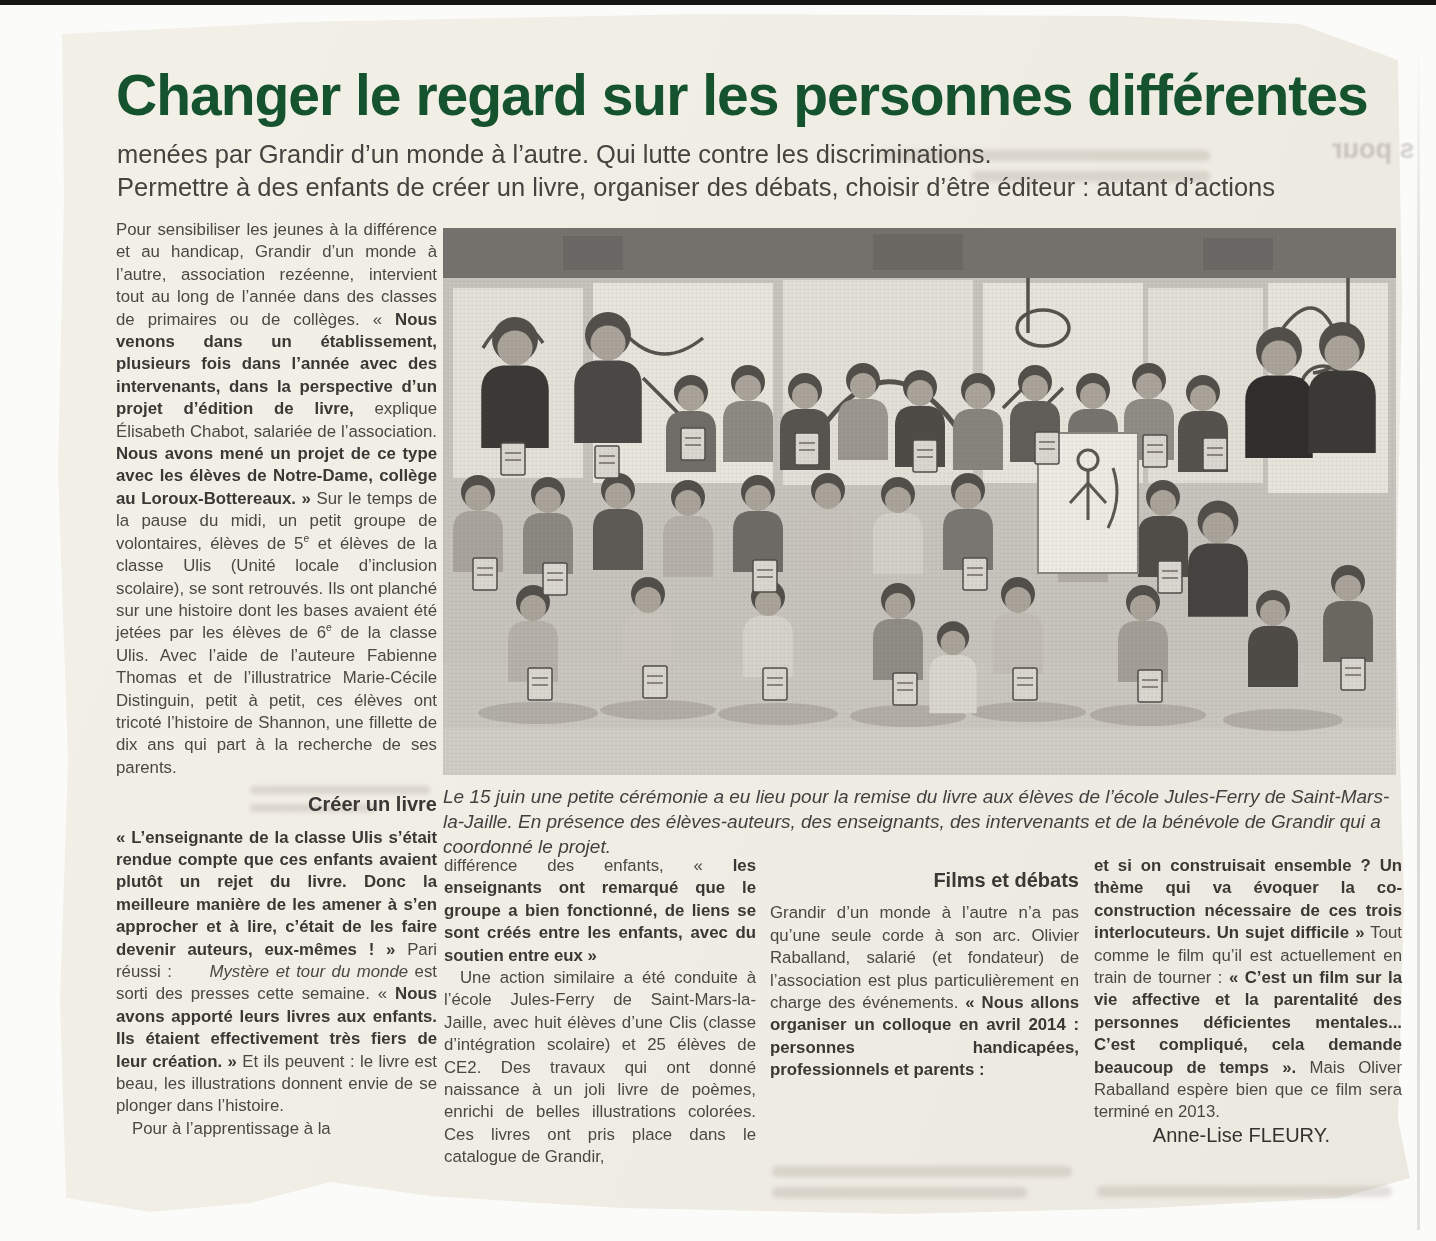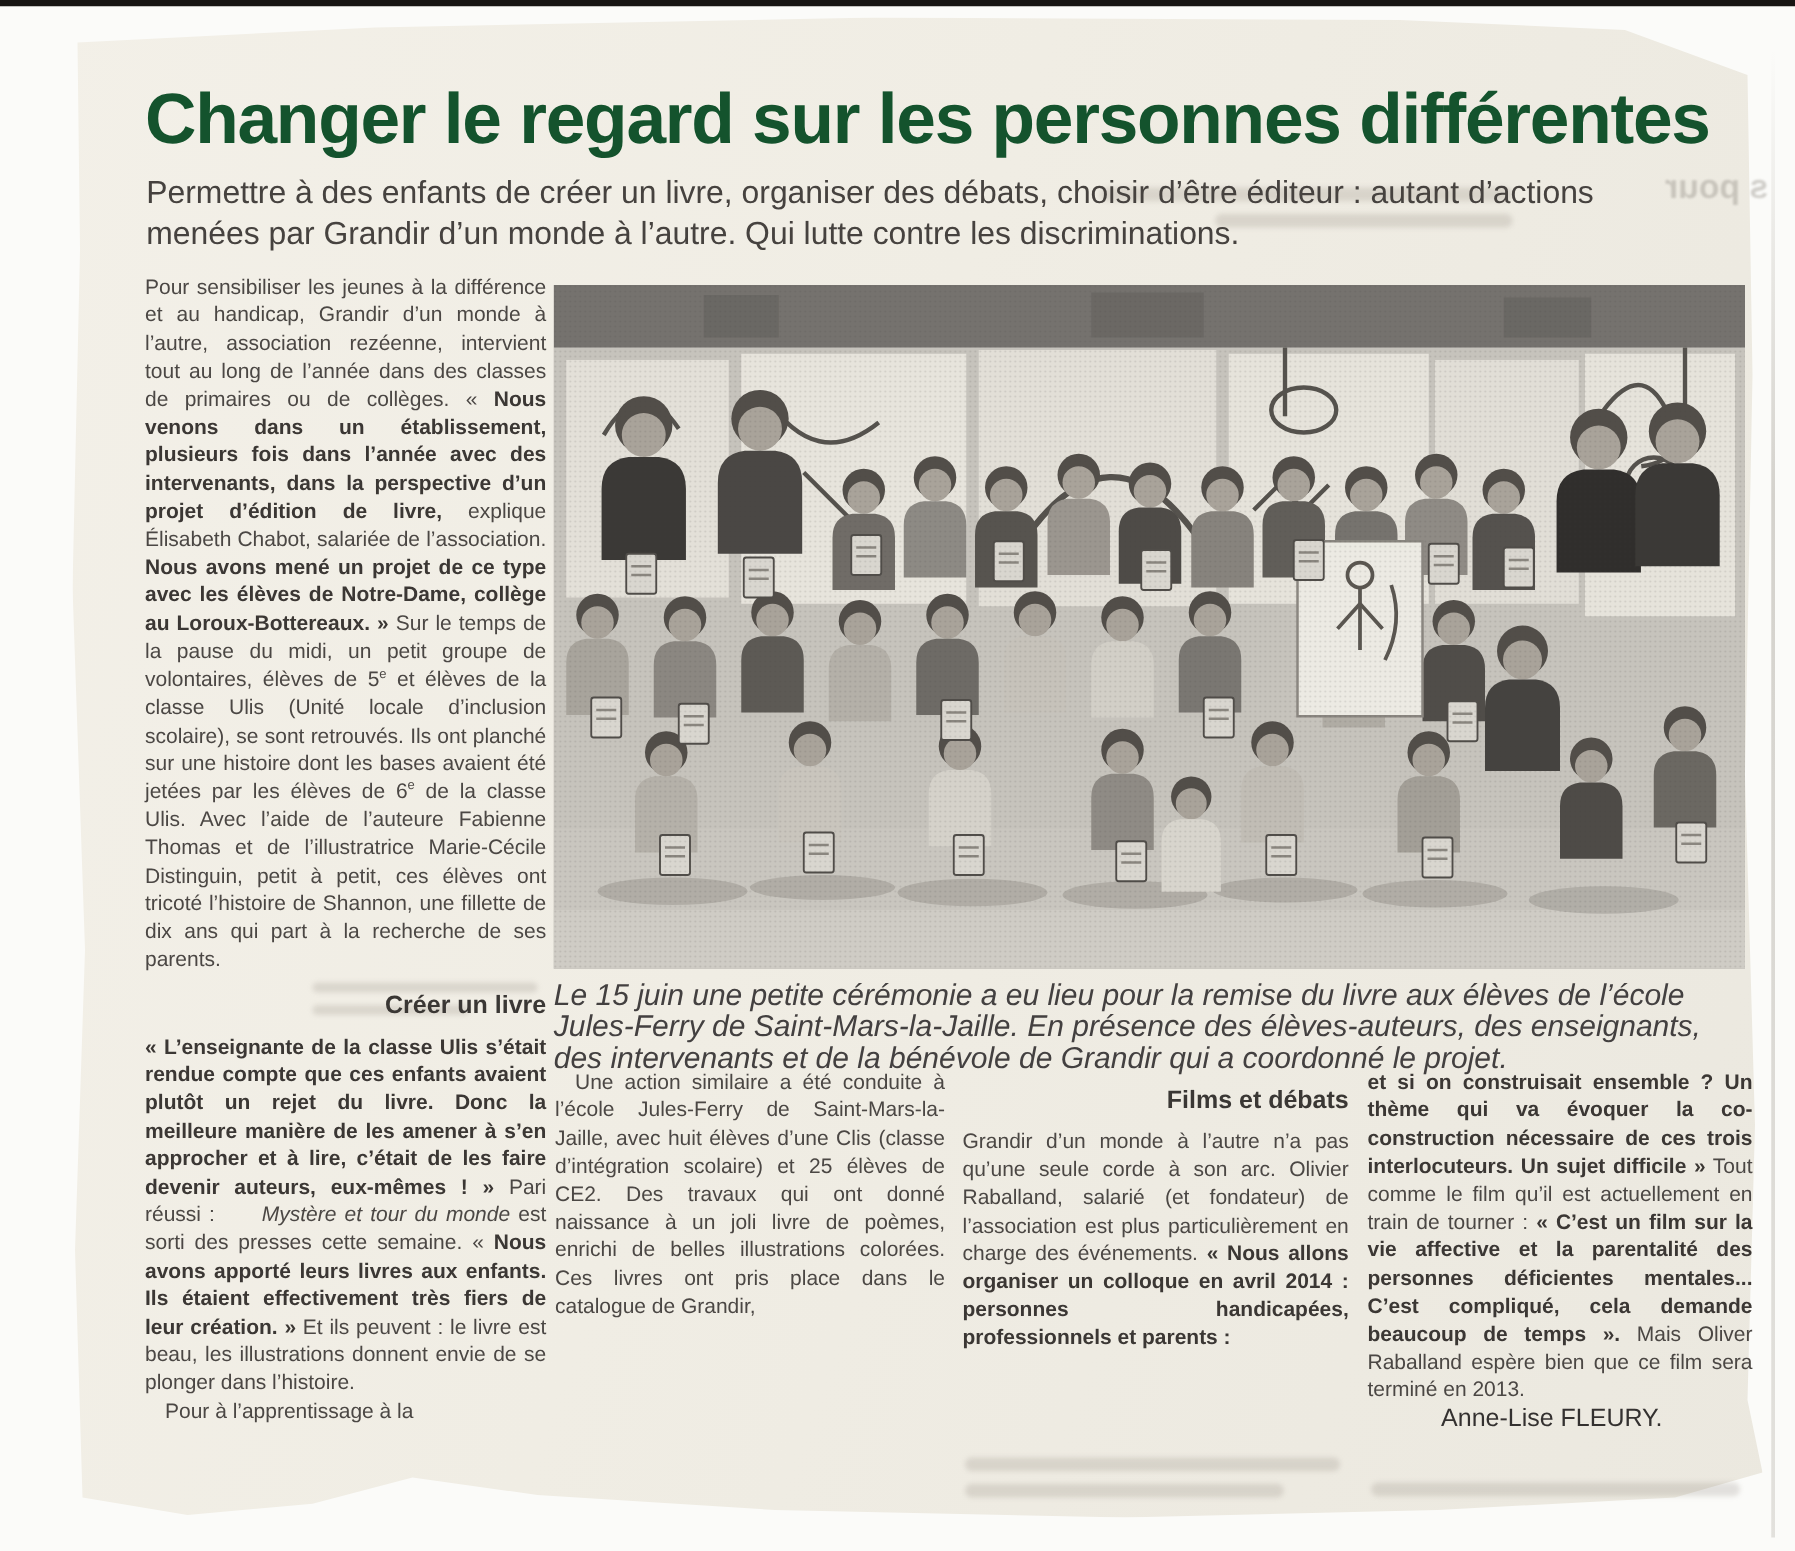--- a/index.html
+++ b/index.html
@@ -58,21 +58,21 @@
     font-size:20px;font-weight:bold;color:#3a3734;
     margin:14px 0 11px 30px;text-align:right;
   }
   .photo-wrap{
     position:absolute;left:443px;top:228px;width:953px;height:547px;
     background:#c2bfb8;
   }
   .photo-wrap svg{display:block;}
   .caption{
     position:absolute;left:443px;top:784px;width:955px;
-    font-size:24px;line-height:25px;font-style:italic;color:#434040;
+    font-size:19px;line-height:25px;font-style:italic;color:#434040;
     text-align:left;
   }
   .byline{
     text-align:right;padding-right:72px;
     font-size:20px;color:#343130;text-align:right;
   }
   
   .bleed-frag{
     position:absolute;color:#8d8880;opacity:.38;filter:blur(.8px);
     transform:scaleX(-1);font-size:27px;font-weight:bold;
@@ -105,22 +105,22 @@
   <div class="bleedline"></div>
   <div class="bleedline" style="width:85%;"></div>
 </div>
 <div class="bleedgroup" style="left:1097px;top:1186px;width:295px;">
   <div class="bleedline"></div>
 </div>
 
 <div class="title">Changer le regard sur les personnes différentes</div>
 
 <div class="subtitle">
+  <div>menées par Grandir d’un monde à l’autre. Qui lutte contre les discriminations.</div>
   <div>Permettre à des enfants de créer un livre, organiser des débats, choisir d’être éditeur : autant d’actions</div>
-  <div>menées par Grandir d’un monde à l’autre. Qui lutte contre les discriminations.</div>
 </div>
 
 <div class="col col1">
   <p><span>Pour sensibiliser les jeunes à la différence et au handicap, Grandir d’un monde à l’autre, association rezéenne, intervient tout au long de l’année dans des classes de primaires ou de collèges. « </span><span class="b">Nous venons dans un établissement, plusieurs fois dans l’année avec des intervenants, dans la perspective d’un projet d’édition de livre,</span><span> explique Élisabeth Chabot, salariée de l’association. </span><span class="b">Nous avons mené un projet de ce type avec les élèves de Notre-Dame, collège au Loroux-Bottereaux. »</span><span> Sur le temps de la pause du midi, un petit groupe de volontaires, élèves de 5</span><sup>e</sup><span> et élèves de la classe Ulis (Unité locale d’inclusion scolaire), se sont retrouvés. Ils ont planché sur une histoire dont les bases avaient été jetées par les élèves de 6</span><sup>e</sup><span> de la classe Ulis. Avec l’aide de l’auteure Fabienne Thomas et de l’illustratrice Marie-Cécile Distinguin, petit à petit, ces élèves ont tricoté l’histoire de Shannon, une fillette de dix ans qui part à la recherche de ses parents.</span></p>
   <div class="subhead">Créer un livre</div>
   <p><span class="b">« L’enseignante de la classe Ulis s’était rendue compte que ces enfants avaient plutôt un rejet du livre. Donc la meilleure manière de les amener à s’en approcher et à lire, c’était de les faire devenir auteurs, eux-mêmes ! »</span><span> Pari réussi : </span><span class="i">Mystère et tour du monde</span><span> est sorti des presses cette semaine. « </span><span class="b">Nous avons apporté leurs livres aux enfants. Ils étaient effectivement très fiers de leur création. »</span><span> Et ils peuvent : le livre est beau, les illustrations donnent envie de se plonger dans l’histoire.</span></p>
   <p class="indent"><span>Pour à l’apprentissage à la</span></p>
 </div>
 
 <div class="photo-wrap">
@@ -249,20 +249,21 @@
     <use href="#bk" transform="translate(695,442)"></use>
     <use href="#bk" transform="translate(898,430)"></use>
 
     <rect width="953" height="547" fill="url(#dots)"></rect>
   </svg>
 </div>
 
 <div class="caption">Le 15 juin une petite cérémonie a eu lieu pour la remise du livre aux élèves de l’école Jules-Ferry de Saint-Mars-la-Jaille. En présence des élèves-auteurs, des enseignants, des intervenants et de la bénévole de Grandir qui a coordonné le projet.</div>
 
 <div class="col col2">
+  <p><span>différence des enfants, « </span><span class="b">les enseignants ont remarqué que le groupe a bien fonctionné, de liens se sont créés entre les enfants, avec du soutien entre eux »</span></p>
   <p class="indent"><span>Une action similaire a été conduite à l’école Jules-Ferry de Saint-Mars-la-Jaille, avec huit élèves d’une Clis (classe d’intégration scolaire) et 25 élèves de CE2. Des travaux qui ont donné naissance à un joli livre de poèmes, enrichi de belles illustrations colorées. Ces livres ont pris place dans le catalogue de Grandir,</span></p>
 </div>
 
 <div class="col col3">
   <div class="subhead">Films et débats</div>
   <p><span>Grandir d’un monde à l’autre n’a pas qu’une seule corde à son arc. Olivier Raballand, salarié (et fondateur) de l’association est plus particulièrement en charge des événements. </span><span class="b">« Nous allons organiser un colloque en avril 2014 : personnes handicapées, professionnels et parents :</span></p>
 </div>
 
 <div class="col col4">
   <p><span class="b">et si on construisait ensemble ? Un thème qui va évoquer la co-construction nécessaire de ces trois interlocuteurs. Un sujet difficile »</span><span> Tout comme le film qu’il est actuellement en train de tourner : </span><span class="b">« C’est un film sur la vie affective et la parentalité des personnes déficientes mentales... C’est compliqué, cela demande beaucoup de temps ».</span><span> Mais Oliver Raballand espère bien que ce film sera terminé en 2013.</span></p>

